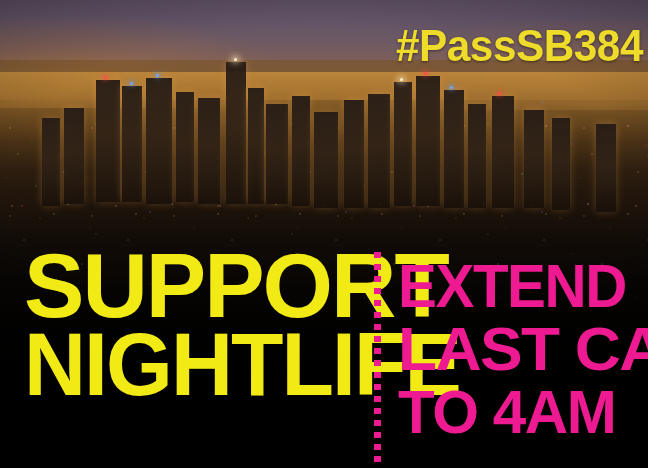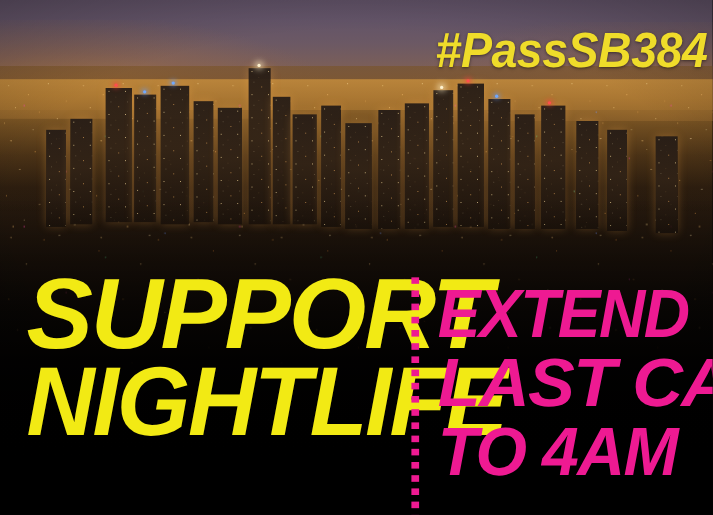--- a/index.html
+++ b/index.html
@@ -213,21 +213,21 @@
       rgba(0,0,0,1) 82%);
   }
   .vignette {
     position: absolute; left: 0; top: 0;
     width: 648px; height: 468px;
     background: radial-gradient(ellipse 120% 80% at 50% 38%,
       rgba(0,0,0,0) 40%, rgba(0,0,0,0.35) 78%, rgba(0,0,0,0.62) 100%);
   }
 
   
-  .text-layer { position: absolute; left: 0; top: 0; width: 648px; height: 468px; font-style: italic; }
+  .text-layer { position: absolute; left: 0; top: 0; width: 648px; height: 468px; }
 
   .hashtag {
     position: absolute;
     left: 396px;
     top: 22px;
     font-family: "Liberation Sans Narrow", "Liberation Sans", sans-serif;
     font-weight: 700;
     font-size: 45px;
     line-height: 48px;
     letter-spacing: -0.5px;

